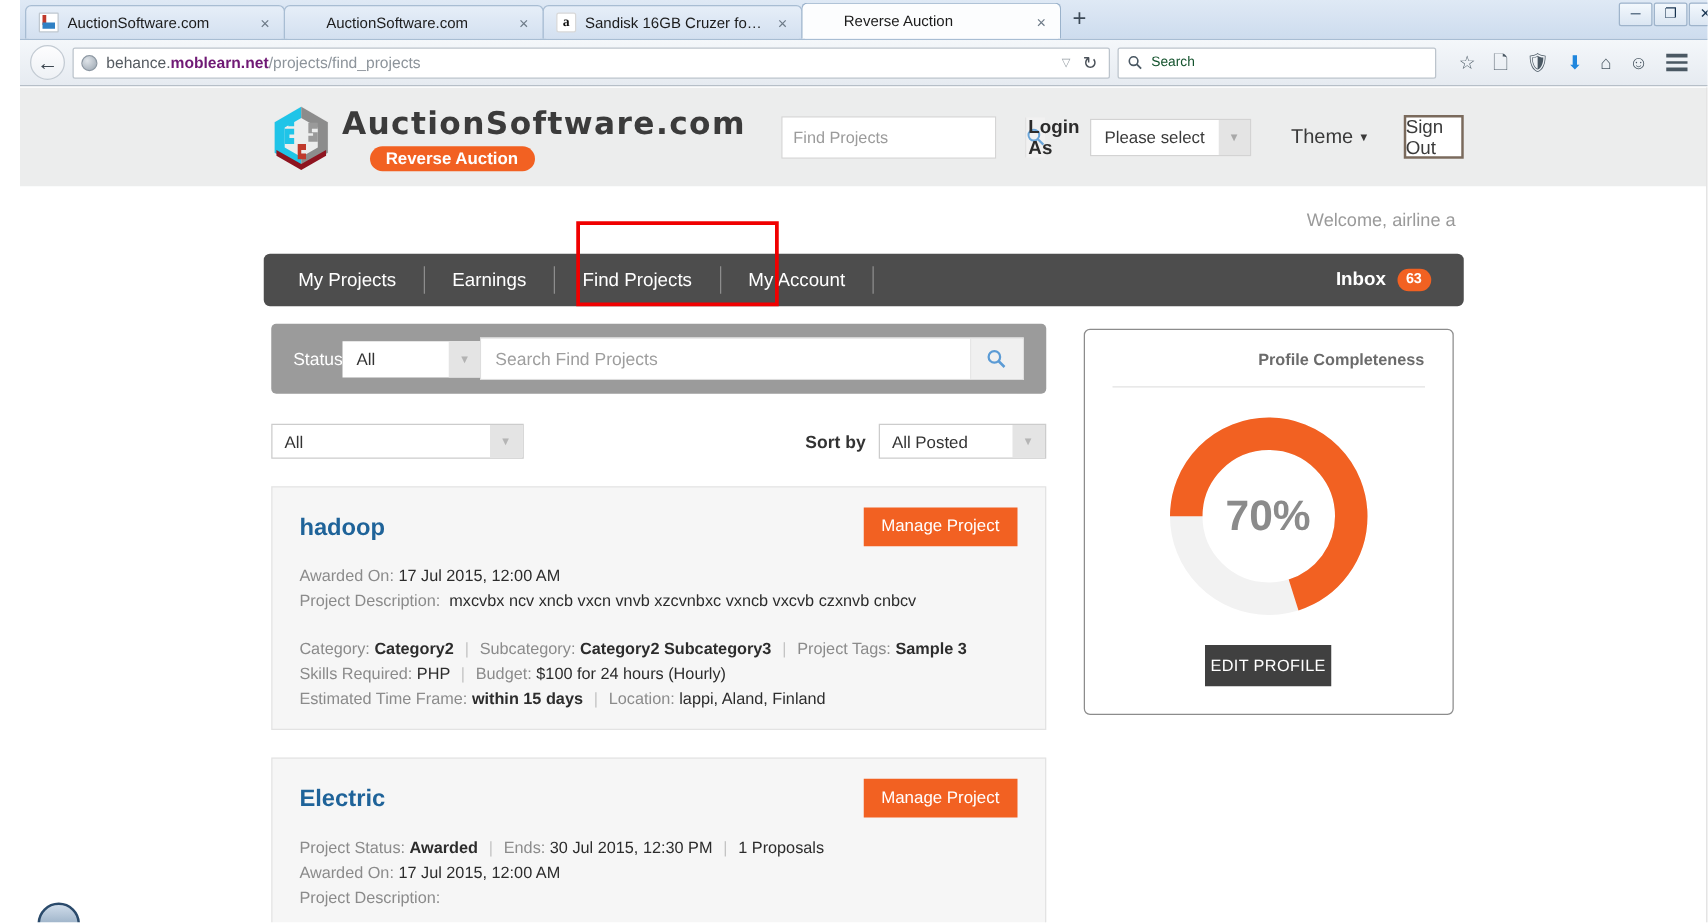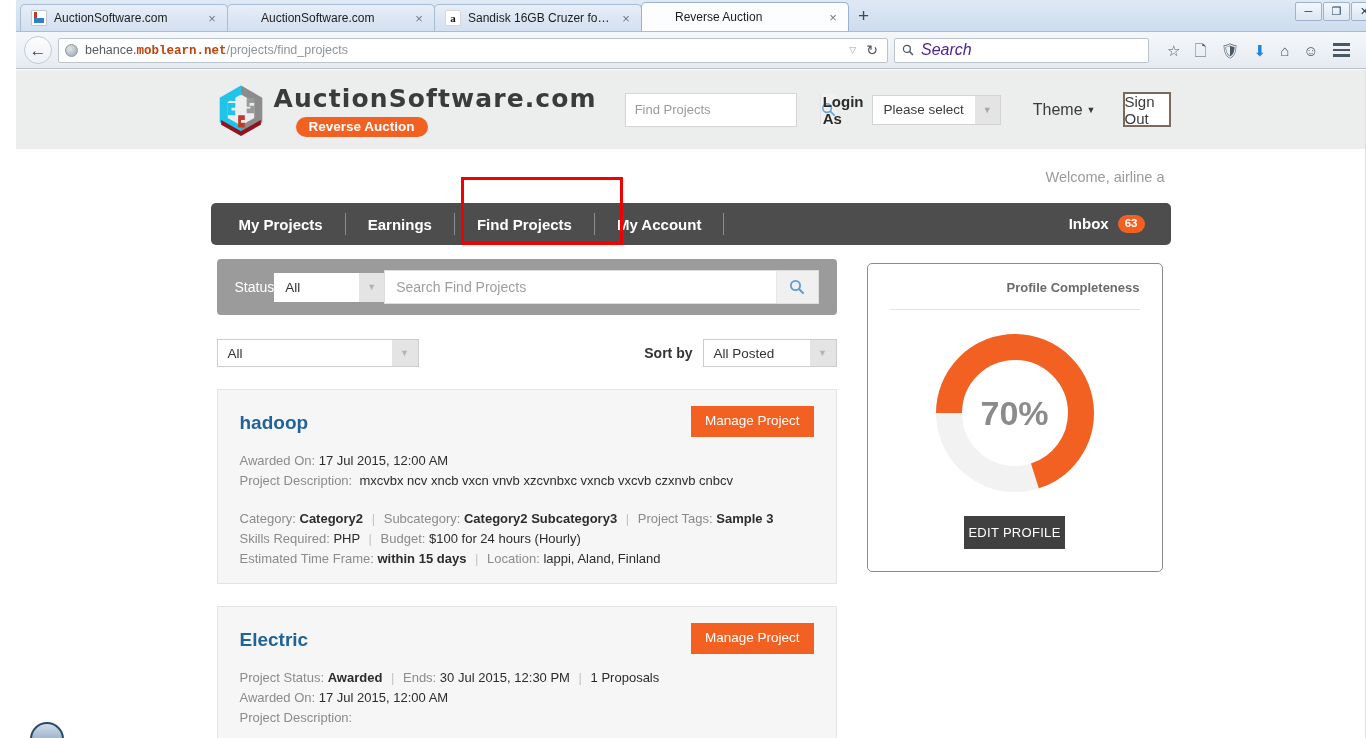--- a/index.html
+++ b/index.html
@@ -151,35 +151,35 @@
     max-width: 830px;
   }
   .globe-icon {
     width: 13px; height: 13px;
     border-radius: 50%;
     background: radial-gradient(circle at 35% 32%, #dfe4e9, #9aa5b0);
     border: 1px solid #8c97a2;
     flex: none;
   }
   .url { flex: 1; color: #8d949b; white-space: nowrap; overflow: hidden; }
-  .url b { color: #c2410c; font-weight: bold; font-family: Liberation Mono, monospace; }
+  .url b { color: #701a75; font-weight: bold; }
   .url .u1 { color: #555b61; }
   .url-caret { color: #9aa1a8; font-size: 9px; }
   .reload { color: #4a5159; font-size: 14px; padding: 0 3px; }
   .searchbar {
     width: 255px; height: 25px;
     background: #fff;
     border: 1px solid #bcc4cc;
     border-radius: 2px;
     display: flex; align-items: center;
     gap: 7px;
     padding: 0 7px;
     flex: none;
   }
-  .searchbar .ph { color: #4c1d95; font-size: 16px; font-style: italic; }
+  .searchbar .ph { color: #14532d; font-size: 11px; }
   .navicons { display: flex; align-items: center; gap: 14px; padding-left: 12px; }
   .navicon { color: #4a5863; font-size: 15px; line-height: 1; }
   .navicon.dl { color: #1f86dd; }
   .hamb { display: flex; flex-direction: column; gap: 3px; }
   .hamb i { display: block; width: 17px; height: 2.5px; background: #4a5863; }
 
   
   .viewport {
     position: absolute;
     top: 70px; left: 0;
@@ -308,21 +308,21 @@
     background: #4d4d4d;
     border-radius: 5px;
     display: flex;
     align-items: center;
     padding-left: 6px;
     position: relative;
   }
   .nav-item {
     color: #fff;
     font-size: 15px;
-    font-weight: bold;
+    font-weight: normal;
     padding: 0 22px;
     height: 35px;
     display: flex; align-items: center;
     position: relative;
   }
   .nav-sep { width: 1px; height: 22px; background: #8d8d8d; }
   .nav-spacer { flex: 1; }
   .nav-inbox {
     color: #fff; font-size: 15px; font-weight: bold;
     display: flex; align-items: center; gap: 9px;

